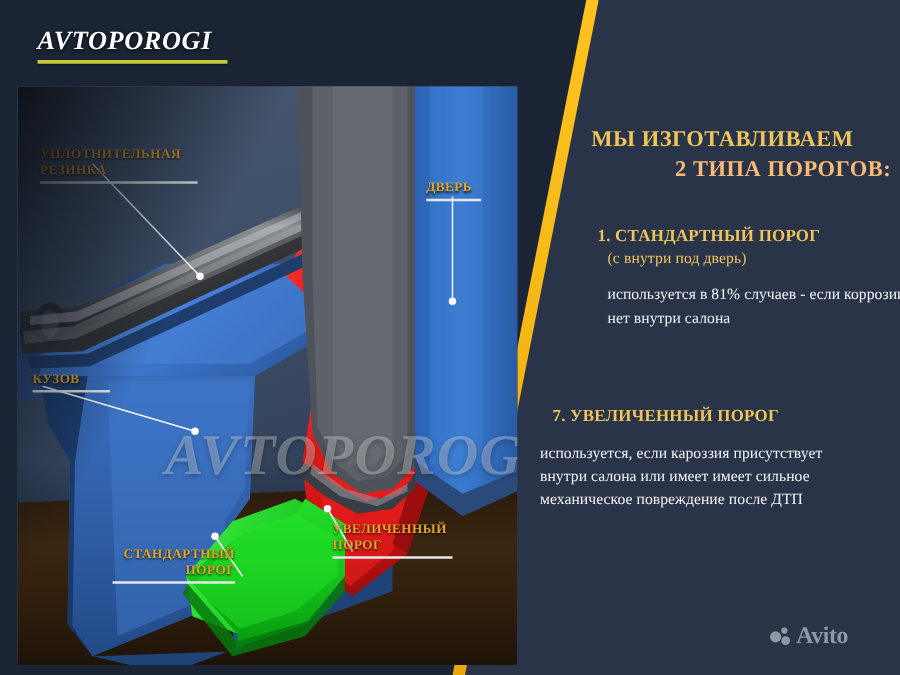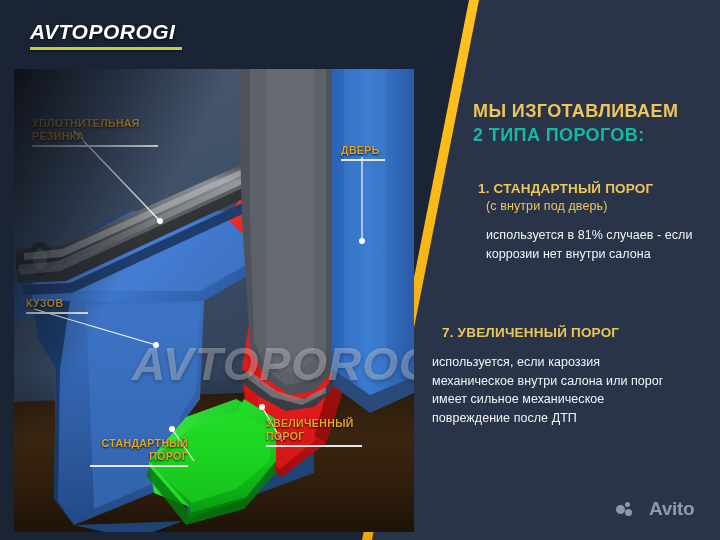--- a/index.html
+++ b/index.html
@@ -2,21 +2,21 @@
 <html><head>
 <meta charset="utf-8">
 <style>
   * { margin:0; padding:0; box-sizing:border-box; }
   html,body { width:720px; height:540px; overflow:hidden; }
   body {
     font-family:"Liberation Sans", sans-serif;
     background:#0a0d14;
     position:relative;
   }
-  #root { position:absolute; inset:0; overflow:hidden; }
+  #root { position:absolute; inset:0; overflow:hidden;font-family:Liberation Serif, serif; }
 
   
   .bg-left {
     position:absolute; left:0; top:0; width:470px; height:540px;
     background:
       radial-gradient(ellipse 260px 150px at 200px 40px, rgba(90,130,180,.55), rgba(90,130,180,0) 70%),
       radial-gradient(ellipse 200px 120px at 360px 120px, rgba(70,110,165,.45), rgba(70,110,165,0) 70%),
       linear-gradient(115deg, #0b0e13 0%, #131a25 18%, #213category 40%, #24324a 55%, #1b2738 80%, #121824 100%);
     background-color:#1a2434;
   }
@@ -92,38 +92,38 @@
 
   
   .rt { position:absolute; color:#ffffff; }
   .rt-head1 {
     left:473px; top:60px; width:240px;
     font-size:18px; font-weight:bold; line-height:24px;
     letter-spacing:.4px;
     margin-top:39px;
   }
   .rt-head1 .gold { color:#edc559; display:block; }
-  .rt-head1 .white { color:#14b8a6; display:block; }
+  .rt-head1 .white { color:#fdba74; display:block;text-align:right; }
 
   .sec { position:absolute; width:250px; }
   .sec-title {
     color:#edc559; font-size:13.5px; font-weight:bold;
     letter-spacing:.2px; line-height:18px;
   }
   .sec-sub {
     color:#edc559; font-size:12.5px; line-height:17px;
     letter-spacing:.1px;
   }
   .sec-body {
     color:#f2f4f7; font-size:12.5px; line-height:18.5px;
     margin-top:11px; letter-spacing:.05px;
   }
 
   
-  .avito { position:absolute; left:616px; top:498px; display:flex; align-items:center; gap:16px; opacity:.62; }
+  .avito { position:absolute; left:616px; top:498px; display:flex; align-items:center; gap:4px; opacity:.62; }
   .avito-dots { position:relative; width:17px; height:15px; }
   .avito-dots i { position:absolute; border-radius:50%; background:#cfd4de; display:block; }
   .avito-word { color:#cfd4de; font-size:19px; font-weight:bold; letter-spacing:-.3px; }
 </style>
 </head>
 <body>
 
 <div id="root">
 
   <div class="bg-left2"></div>
@@ -307,21 +307,21 @@
   </div>
 
   <div class="sec" style="left:446px; top:180px;margin-left:32px;">
     <div class="sec-title">1. СТАНДАРТНЫЙ ПОРОГ</div>
     <div class="sec-sub" style="padding-left:8px">(с внутри под дверь)</div>
     <div class="sec-body" style="padding-left:8px">используется в 81% случаев - если коррозии нет внутри салона</div>
   </div>
 
   <div class="sec" style="left:432px; top:324px;">
     <div class="sec-title" style="padding-left:10px">7. УВЕЛИЧЕННЫЙ ПОРОГ</div>
-    <div class="sec-body">используется, если кароззия механическое внутри салона или порог имеет сильное механическое повреждение после ДТП</div>
+    <div class="sec-body">используется, если кароззия присутствует внутри салона или имеет имеет сильное механическое повреждение после ДТП</div>
   </div>
 
   <div class="avito">
     <span class="avito-dots">
       <i style="left:0;top:3px;width:9px;height:9px"></i>
       <i style="left:9px;top:0;width:5px;height:5px"></i>
       <i style="left:9px;top:7px;width:7px;height:7px"></i>
     </span>
     <span class="avito-word">Avito</span>
   </div>

